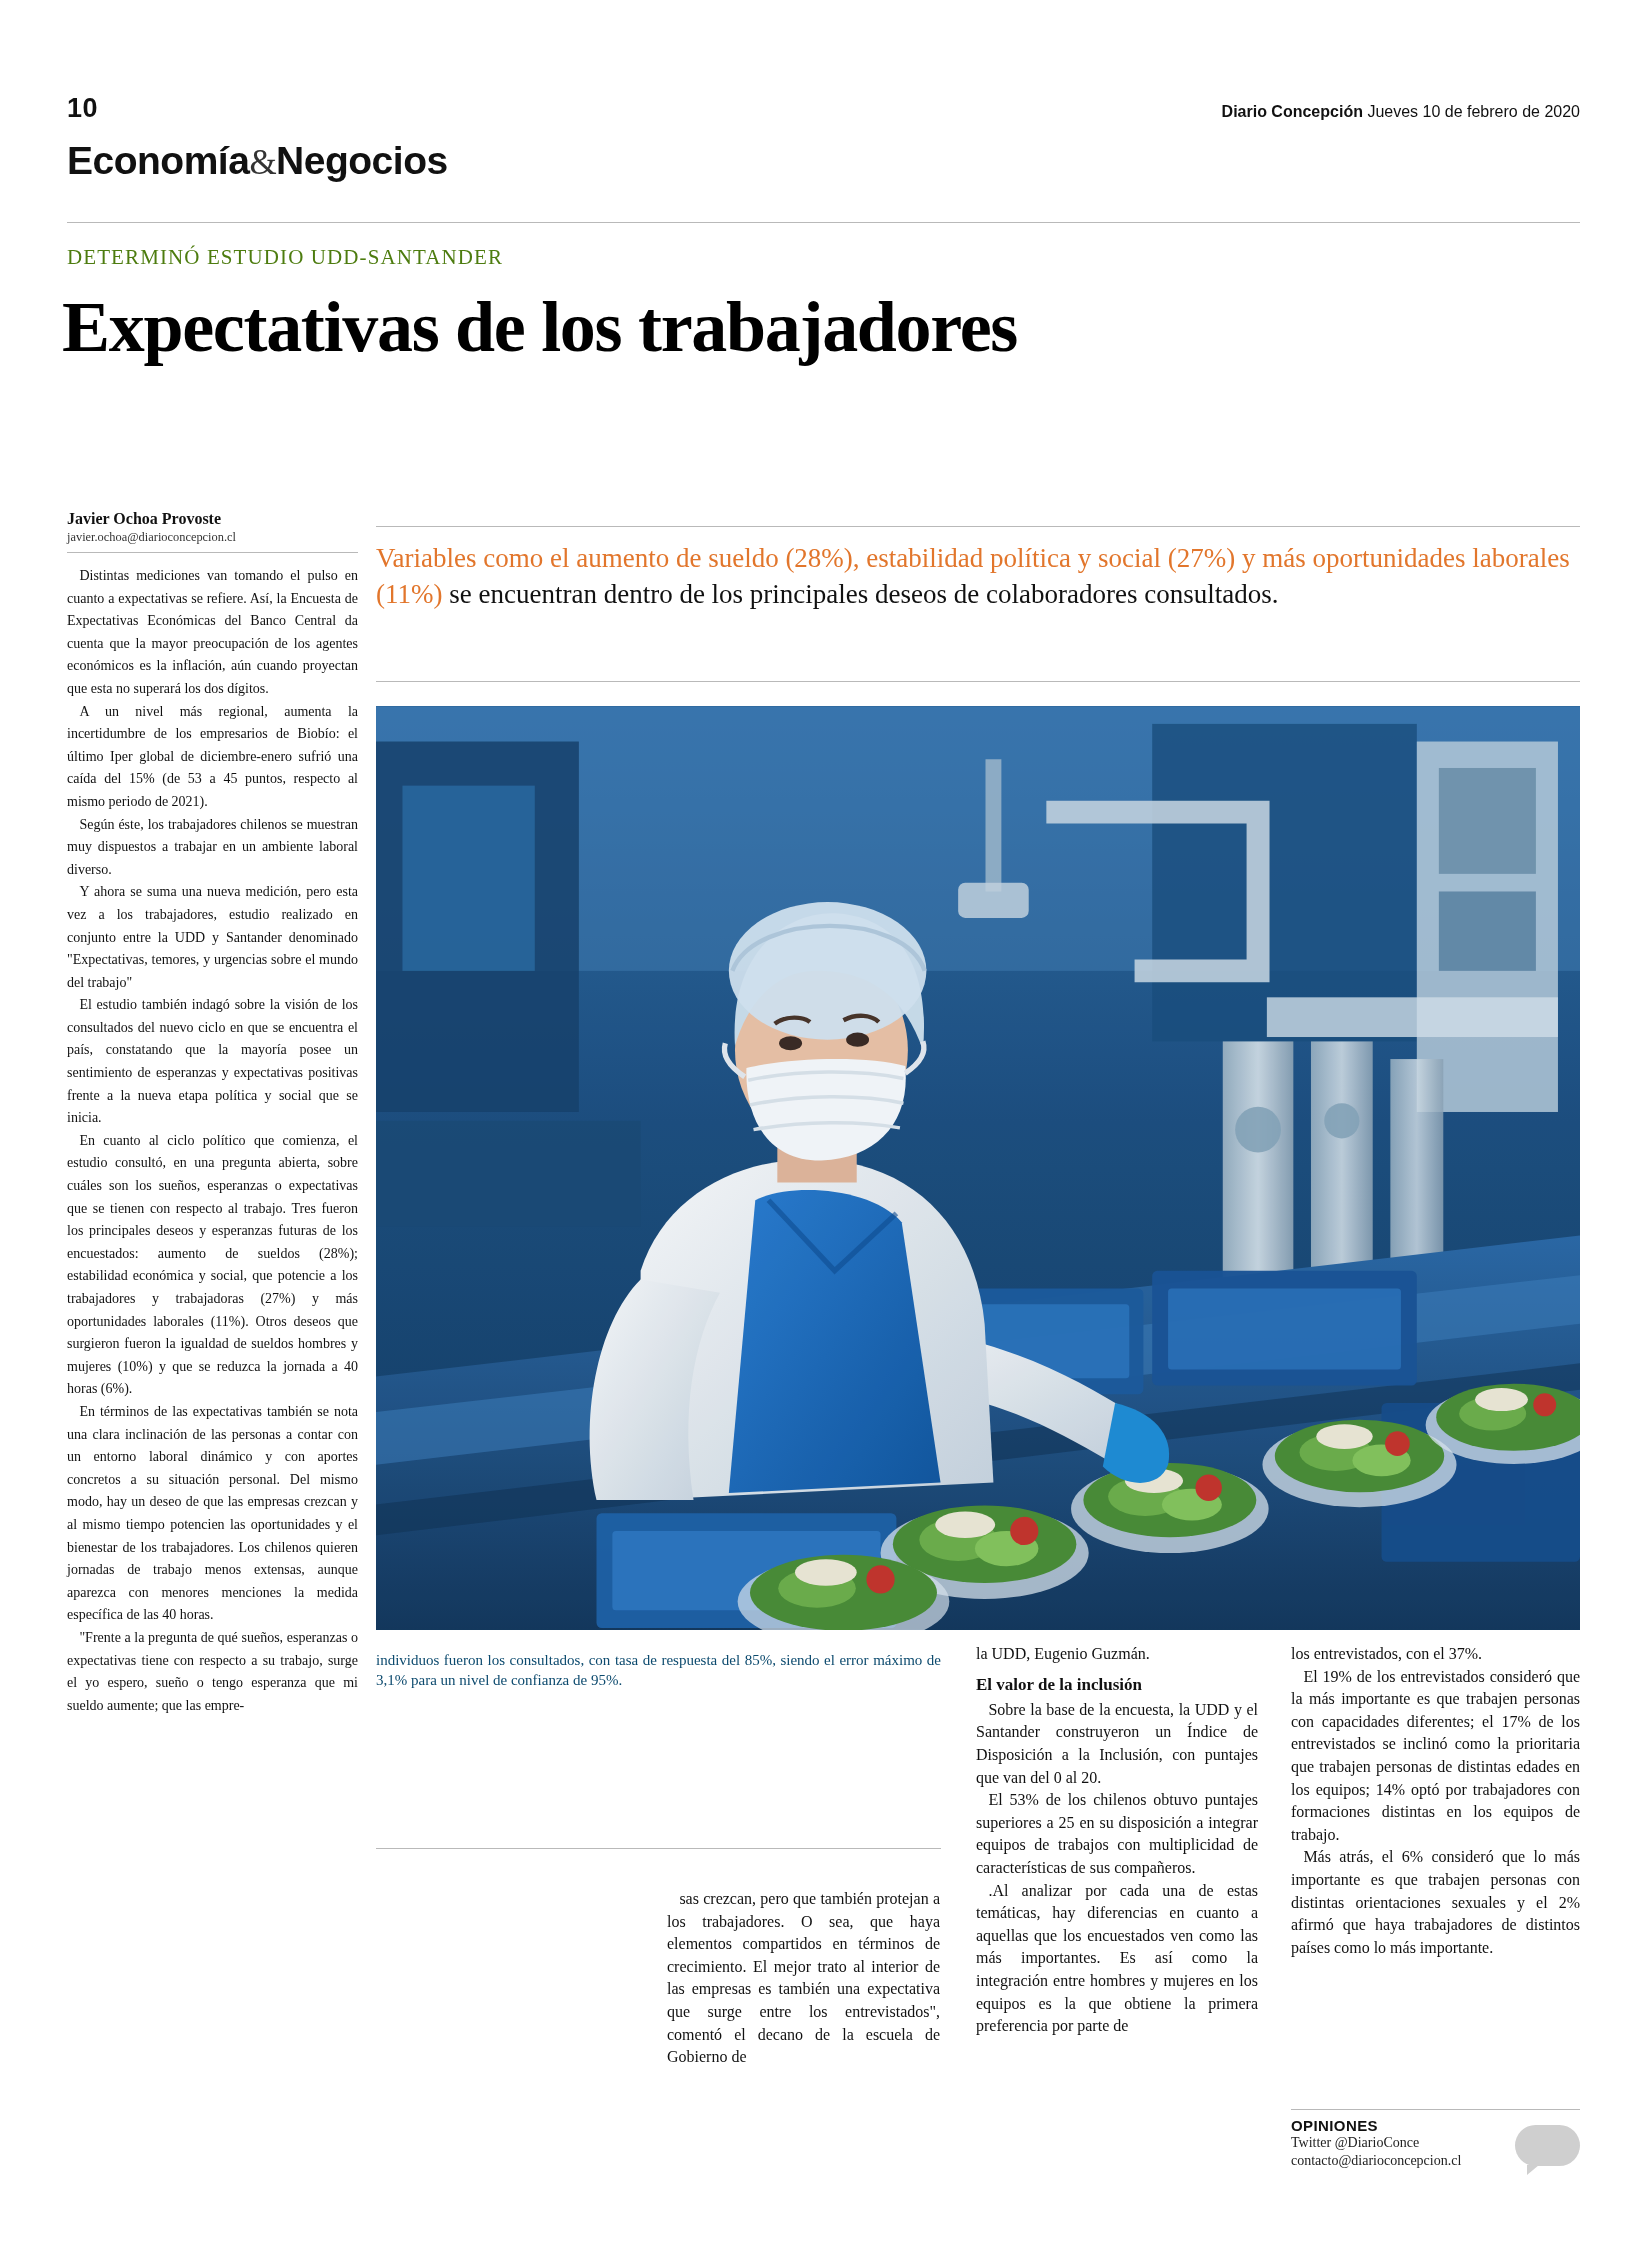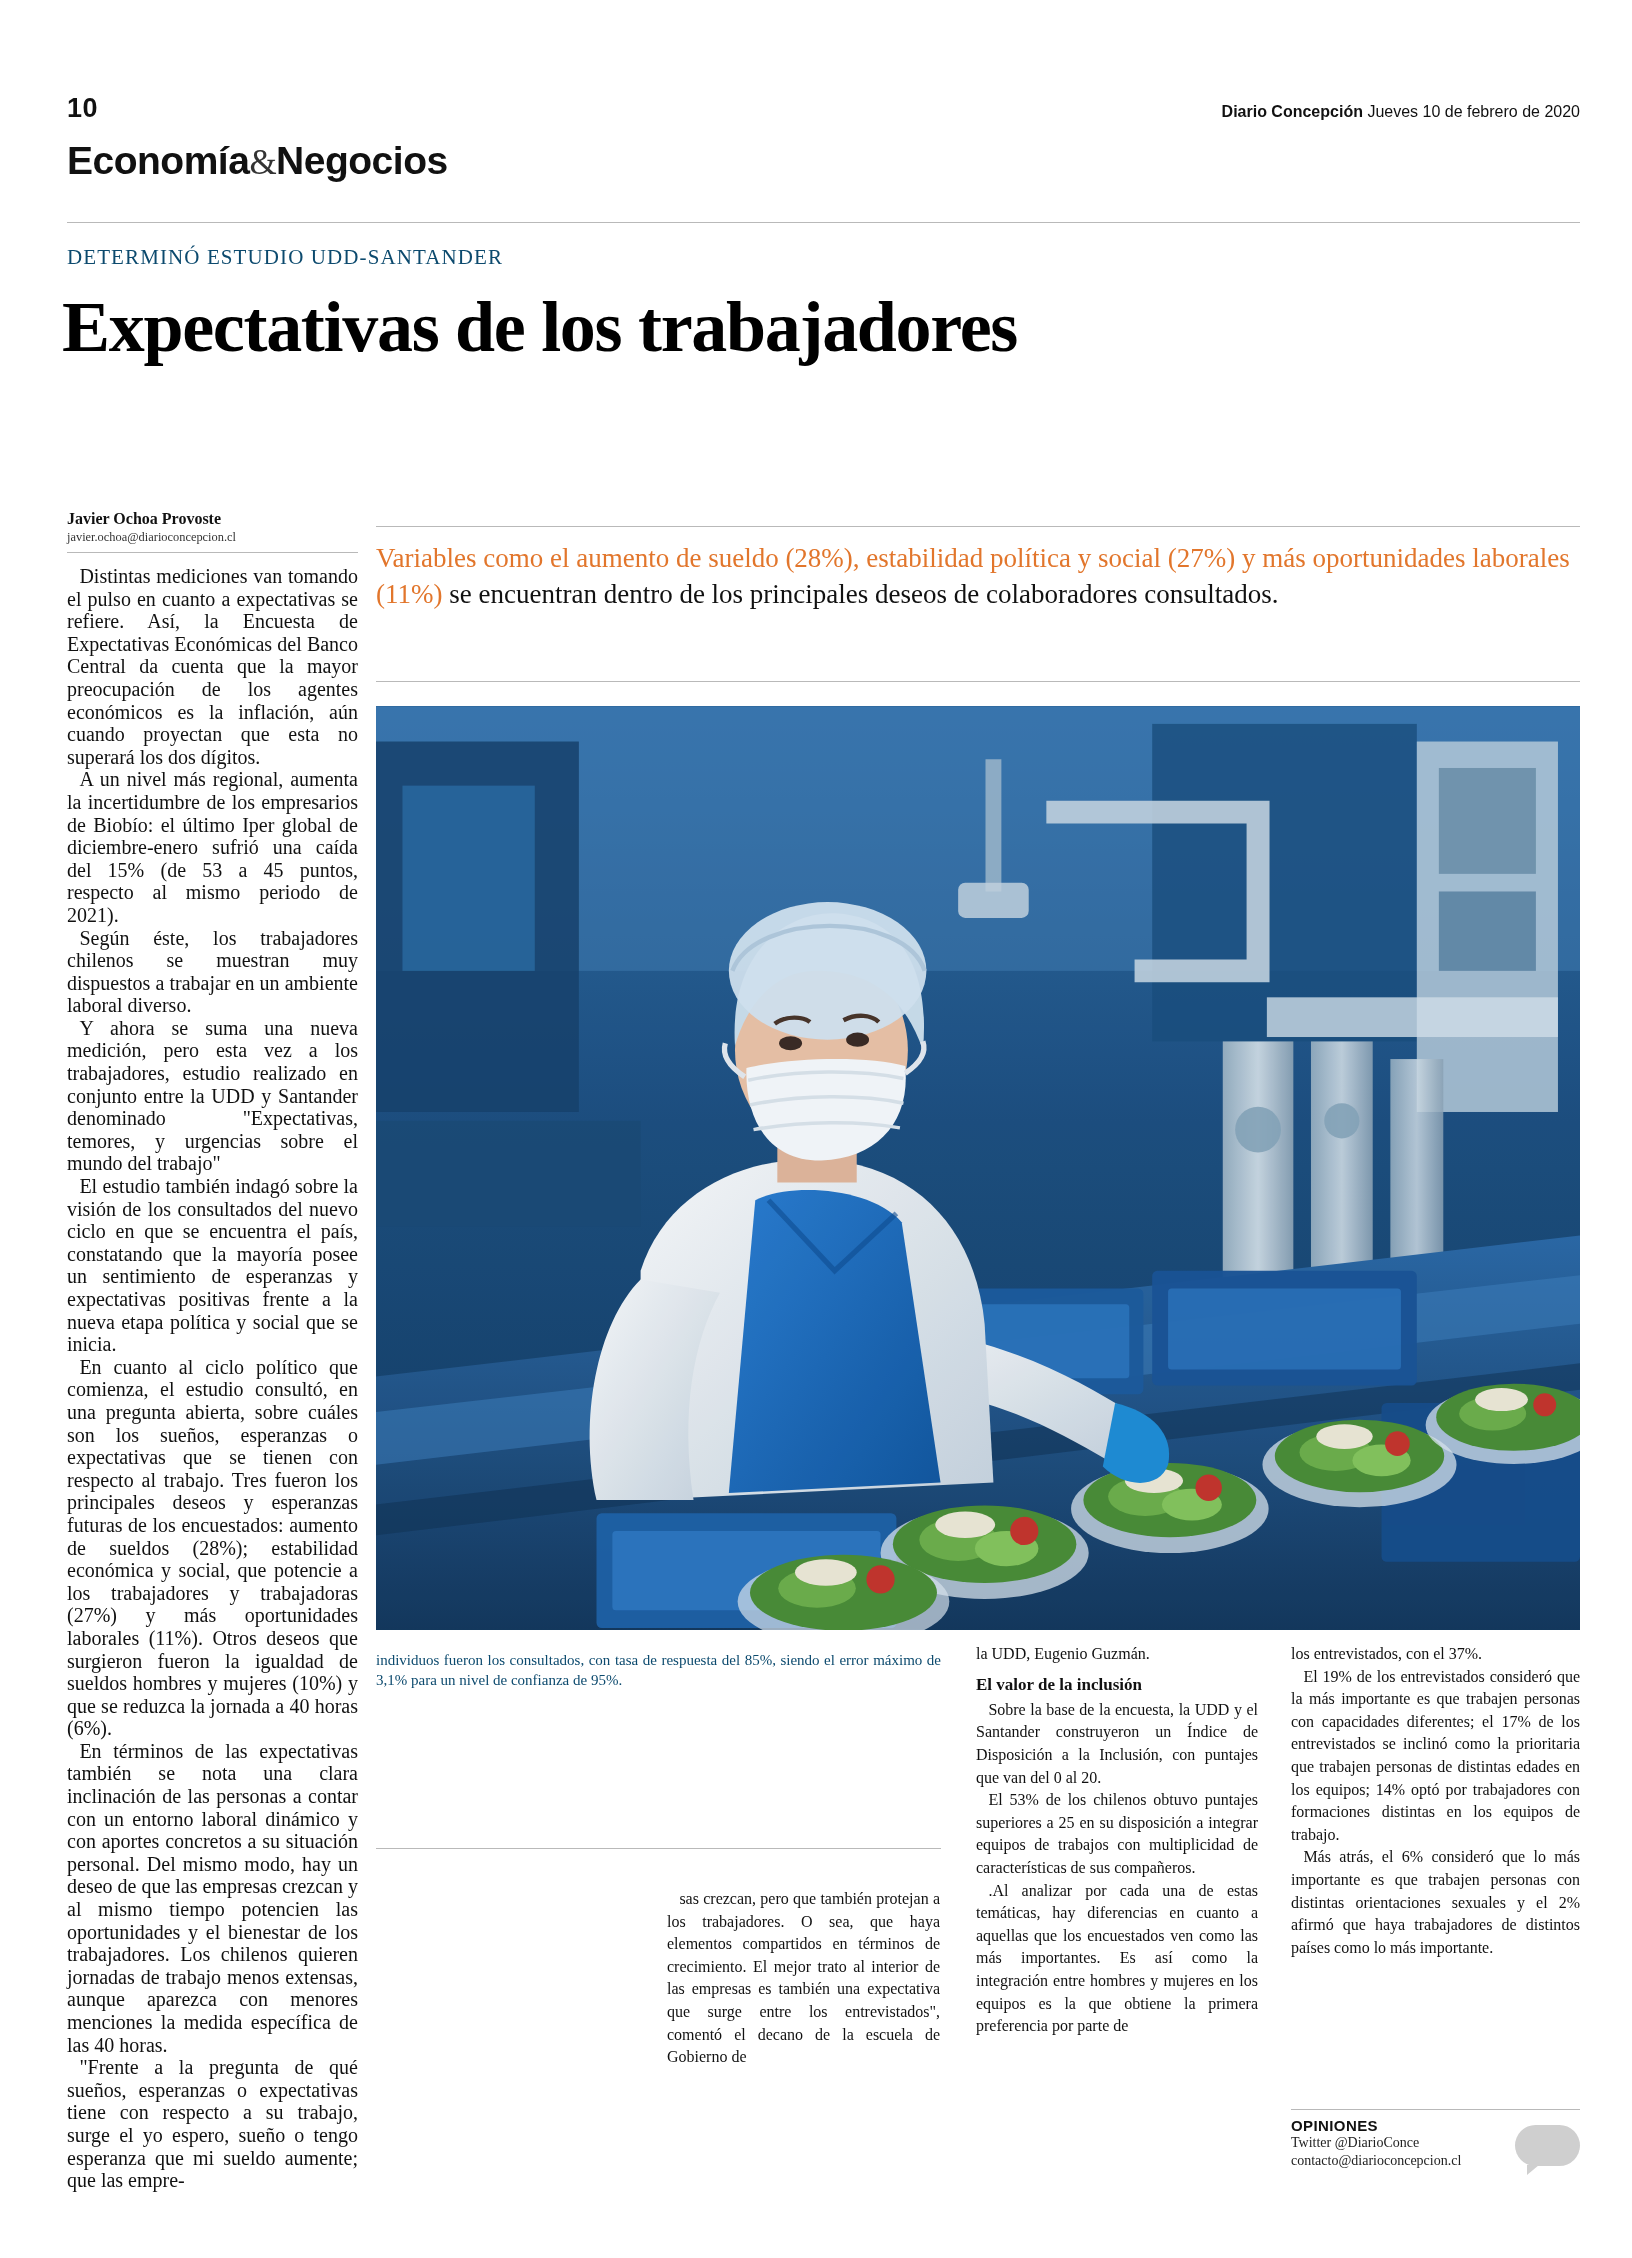--- a/index.html
+++ b/index.html
@@ -79,21 +79,21 @@
     background: #b9b9b9;
   }
 
   .kicker {
     position: absolute;
     left: 60px;
     top: 245px;
     font-family: "Liberation Serif", serif;
     font-size: 21px;
     letter-spacing: 1.1px;
-    color: #0c4a6e;
+    color: #4d7c0f;
   }
 
   .headline {
     position: absolute;
     left: 55px;
     top: 287px;
     width: 1517px;
   }
   .headline .line1 {
     font-family: "Liberation Serif", serif;
@@ -141,21 +141,21 @@
     background: #b9b9b9;
   }
 
   
   .col-left {
     position: absolute;
     left: 60px;
     top: 565px;
     width: 291px;
     font-family: "Liberation Serif", serif;
-    font-size: 20px;
+    font-size: 14px;
     line-height: 22.6px;
     text-align: justify;
     color: #111;
     column-gap: 0;
   }
   .col-left p {
     margin: 0;
     text-indent: 12.4px;
   }
 

